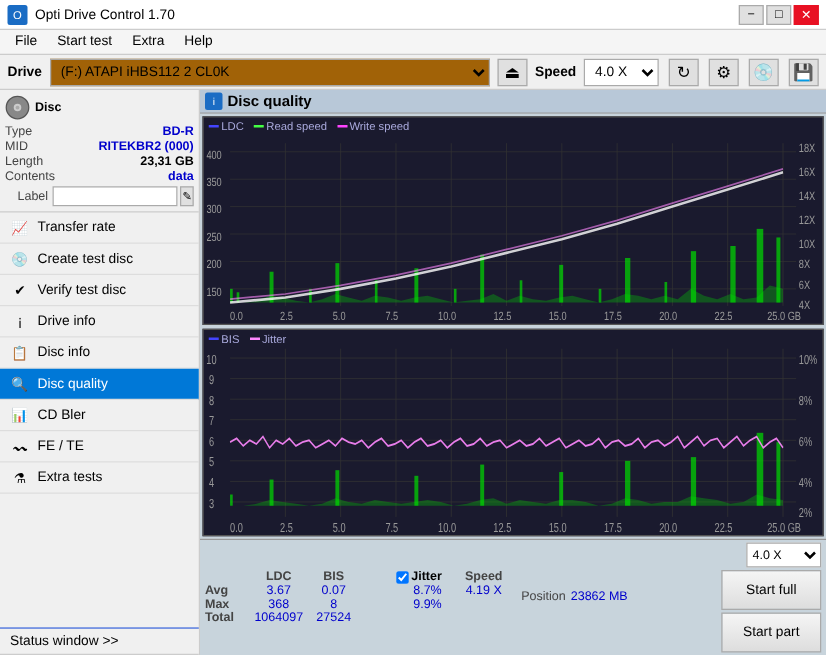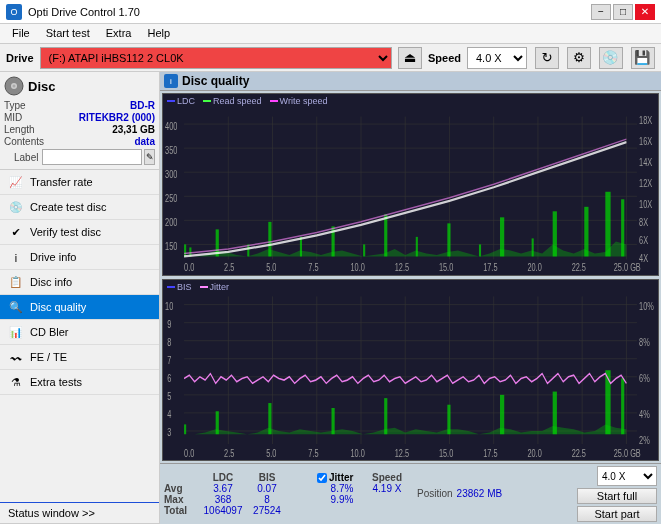--- a/index.html
+++ b/index.html
@@ -13,36 +13,36 @@
     .titlebar-btn { width: 20px; height: 16px; border: 1px solid #aaa; background: #e0e0e0; cursor: pointer; font-size: 10px; display: flex; align-items: center; justify-content: center; }
     .titlebar-btn.close { background: #e81123; color: white; border-color: #e81123; }
 
     
     .menubar { background: #f5f5f5; border-bottom: 1px solid #ccc; display: flex; gap: 0; padding: 2px 4px; height: 20px; }
     .menubar-item { padding: 1px 8px; font-size: 11px; cursor: pointer; color: #000; }
 
     
     .drivebar { background: #f0f0f0; border-bottom: 1px solid #ccc; display: flex; align-items: center; gap: 6px; padding: 3px 6px; height: 28px; }
     .drive-label { font-weight: bold; font-size: 11px; }
-    .drive-select { height: 22px; font-size: 11px; background: #ef4444; border: 1px solid #aaa; padding: 0 4px; flex: 1; }
+    .drive-select { height: 22px; font-size: 11px; background: #a16207; border: 1px solid #aaa; padding: 0 4px; flex: 1; }
     .eject-btn { width: 24px; height: 22px; background: #e0e0e0; border: 1px solid #aaa; cursor: pointer; display: flex; align-items: center; justify-content: center; }
     .speed-label { font-weight: bold; font-size: 11px; }
     .speed-select { height: 22px; font-size: 11px; background: white; border: 1px solid #aaa; padding: 0 4px; width: 60px; }
     .icon-btn { width: 24px; height: 22px; background: #e0e0e0; border: 1px solid #aaa; cursor: pointer; display: flex; align-items: center; justify-content: center; margin-left: 2px; }
 
     
     .main { display: flex; height: calc(524px - 24px - 20px - 28px); }
 
     
     .sidebar { width: 160px; background: #f0f0f0; border-right: 1px solid #ccc; display: flex; flex-direction: column; flex-shrink: 0; }
 
     
     .disc-panel { padding: 4px; border-bottom: 1px solid #ccc; }
     .disc-header { display: flex; align-items: center; gap: 4px; margin-bottom: 4px; }
-    .disc-title { font-weight: bold; font-size: 13px; }
+    .disc-title { font-weight: bold; font-size: 10px; }
     .disc-icon { width: 20px; height: 20px; }
     .disc-row { display: flex; justify-content: space-between; align-items: center; margin-bottom: 1px; font-size: 10px; }
     .disc-row-label { color: #444; }
     .disc-row-value { color: #0000cc; font-weight: bold; }
     .disc-row-value.black { color: #000; }
     .label-input-row { display: flex; align-items: center; margin-top: 2px; margin-left: 10px; }
     .label-text { font-size: 10px; color: #444; margin-right: 4px; }
     .label-input { height: 16px; border: 1px solid #aaa; background: white; width: 100px; font-size: 10px; }
     .label-btn { width: 18px; height: 16px; background: #e0e0e0; border: 1px solid #aaa; cursor: pointer; margin-left: 2px; font-size: 9px; }
 
@@ -57,21 +57,21 @@
     .status-window-btn { display: flex; align-items: center; justify-content: space-between; padding: 4px 8px; cursor: pointer; font-size: 11px; background: #f0f0f0; border-bottom: 1px solid #ccc; }
 
     
     .content { flex: 1; display: flex; flex-direction: column; background: #e8e8e8; }
     .dq-header { display: flex; align-items: center; gap: 4px; padding: 2px 4px; }
     .dq-title { font-weight: bold; font-size: 12px; }
     .dq-icon { width: 14px; height: 14px; background: #1a6cc4; border-radius: 2px; display: flex; align-items: center; justify-content: center; color: white; font-size: 8px; }
     .chart-legend { position: absolute; top: 2px; left: 4px; font-size: 9px; display: flex; gap: 8px; z-index: 10; }
     .legend-item { display: flex; align-items: center; gap: 2px; }
     .legend-dot { width: 8px; height: 2px; }
-    .action-btn { width: 80px; height: 16px; background: linear-gradient(to bottom, #f5f5f5, #ddd); border: 1px solid #aaa; cursor: pointer; font-size: 11px; text-align: center; }
+    .action-btn { width: 80px; height: 32px; background: linear-gradient(to bottom, #f5f5f5, #ddd); border: 1px solid #aaa; cursor: pointer; font-size: 11px; text-align: center; }
   </style>
 </head>
 <body>
 
 <div class="titlebar">
   <div class="titlebar-left">
     <div class="titlebar-icon">O</div>
     <span>Opti Drive Control 1.70</span>
   </div>
   <div class="titlebar-buttons">

